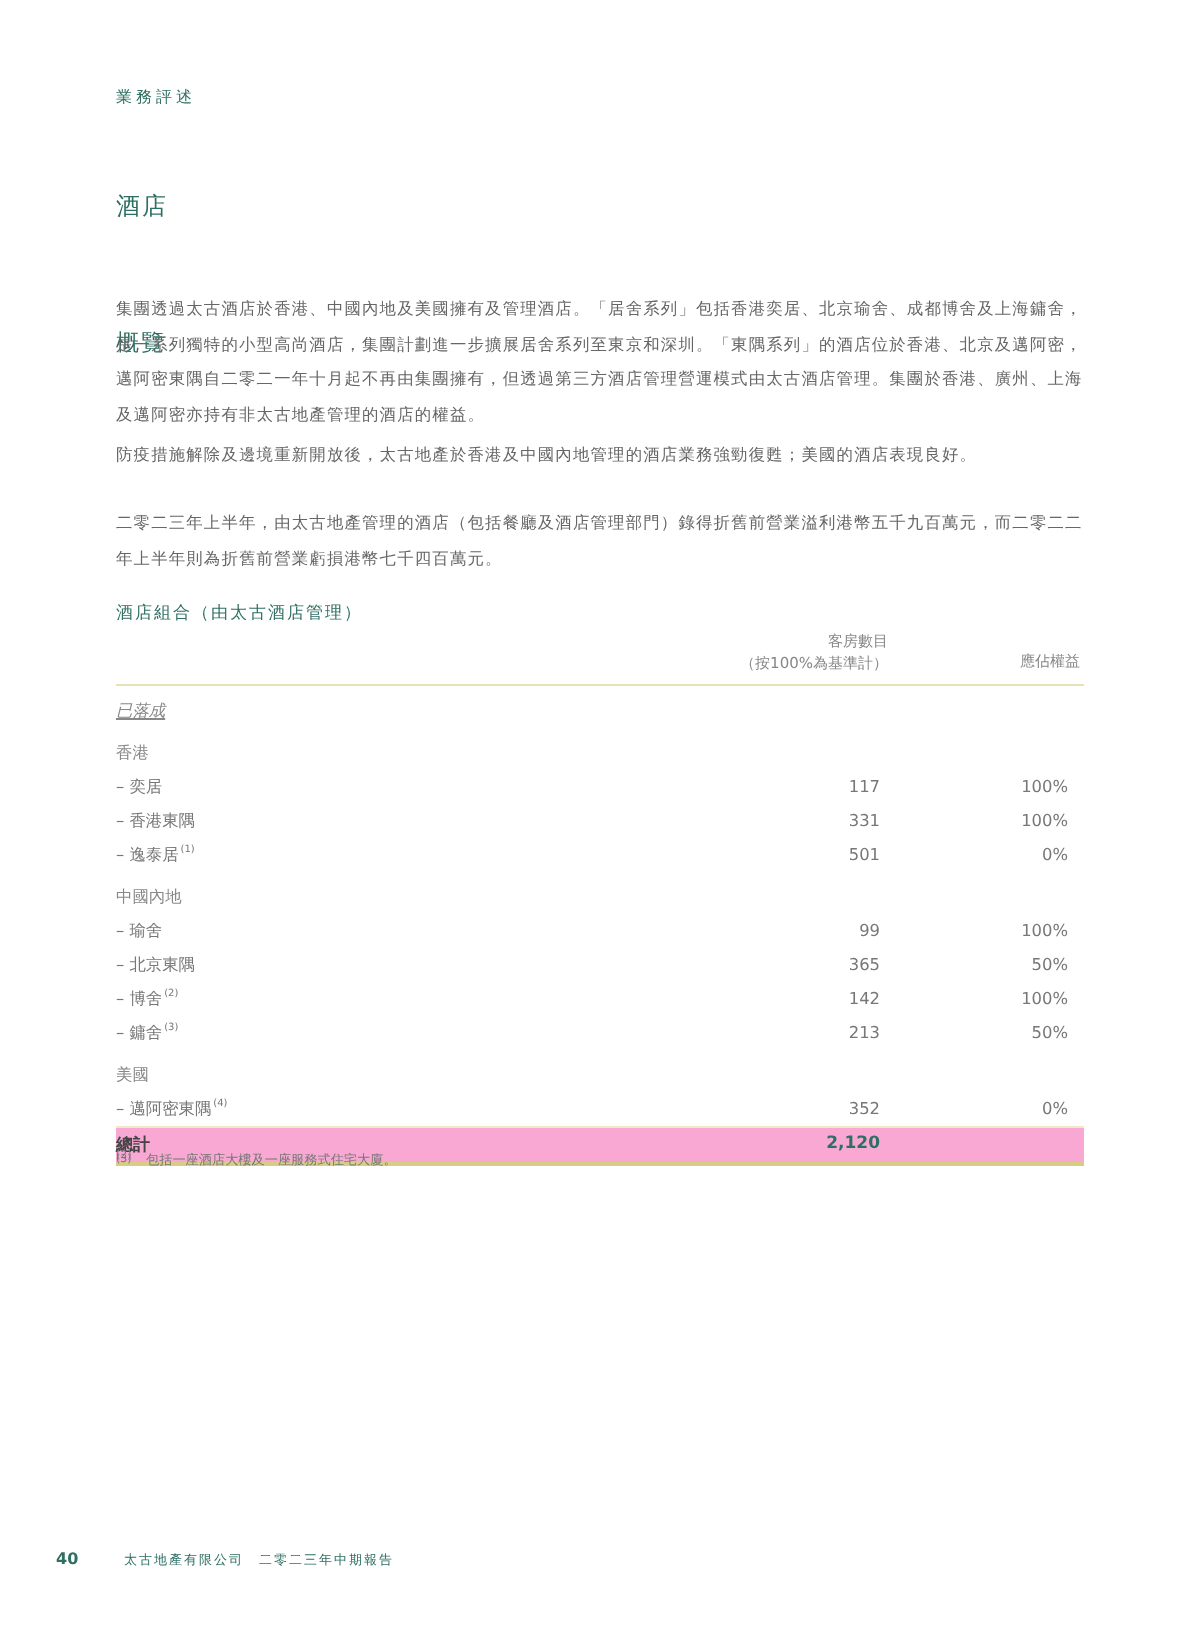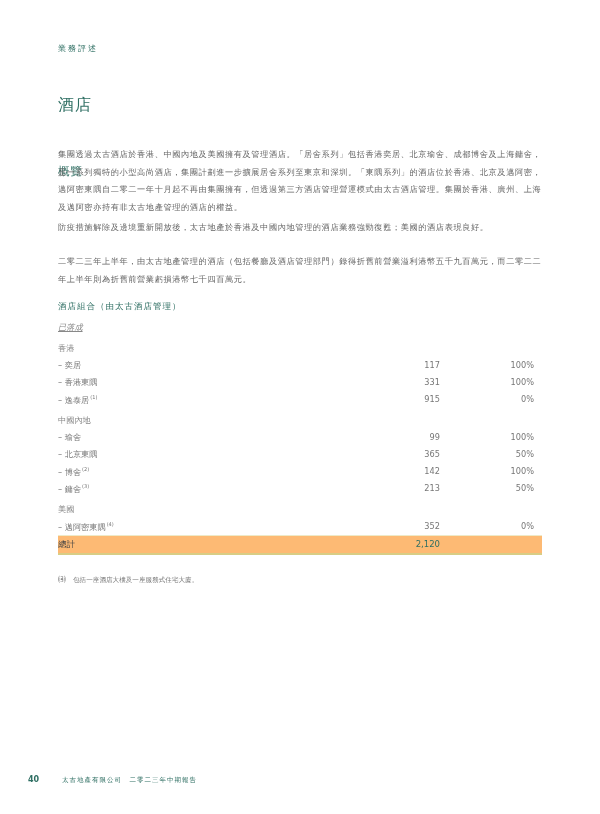--- a/index.html
+++ b/index.html
@@ -1,37 +1,37 @@
 <!DOCTYPE html>
 <html><head>
 <meta charset="utf-8">
 <style>
   html,body{margin:0;padding:0;background:#fff;}
   body{width:600px;height:814px;position:relative;overflow:hidden;font-family:"DejaVu Sans","Liberation Sans",sans-serif;color:#555;}
   .section-tag{position:absolute;left:58px;top:43px;font-size:8px;letter-spacing:2px;color:#2f6f63;}
-  .h1{position:absolute;left:58px;top:95px;font-size:16px;color:#2f6f63;letter-spacing:1px;}
+  .h1{position:absolute;left:58px;top:95px;font-size:12px;color:#2f6f63;letter-spacing:1px;}
   .h2{position:absolute;left:58px;top:124px;font-size:11.5px;color:#2f6f63;letter-spacing:1px;margin-top:40px;}
   .para{position:absolute;left:58px;width:490px;font-size:8.2px;line-height:17.5px;color:#666;letter-spacing:0.6px;}
   .p1{top:146px;}
   .p2{top:219px;}
   .p3{top:253px;}
   .table-title{position:absolute;left:58px;top:301px;font-size:8.5px;color:#2f6f63;font-weight:normal;letter-spacing:1px;}
   .table{position:absolute;left:58px;top:315px;width:484px;}
   .thead{position:relative;height:27px;border-bottom:1.5px solid #e6e2b8;}
   .th-rooms{position:absolute;right:98px;top:0;text-align:right;font-size:7.5px;line-height:11px;color:#888;}
   .th-interest{position:absolute;right:2px;top:11px;font-size:7.5px;color:#888;}
   .row{position:relative;height:17px;font-size:8.2px;color:#777;text-align:right;}
   .row .lbl{position:absolute;left:0;top:3px;}
   .row .rooms{position:absolute;right:102px;top:3px;}
   .row .pct{position:absolute;right:8px;top:3px;}
   .row.cat .lbl{color:#888;}
   .row.status .lbl{text-decoration:underline;color:#888;font-style:italic;}
   .sup{font-size:5px;vertical-align:super;margin-left:1px;}
   .gap{height:4px;}
-  .total{position:relative;height:17px;border-top:1px solid #eeeac8;border-bottom:2px solid #d8cd85;background:#fdba74;font-size:8.5px;font-weight:normal;padding-left:32px;}
+  .total{position:relative;height:17px;border-top:1px solid #eeeac8;border-bottom:2px solid #d8cd85;background:#f9a8d4;font-size:8.5px;font-weight:bold;padding-left:32px;}
   .total .lbl{position:absolute;left:0;top:3px;color:#444;}
   .total .rooms{position:absolute;right:102px;top:3px;color:#2f6f63;}
   .notes{position:absolute;left:58px;top:573px;width:490px;font-size:6.6px;color:#777;line-height:11.5px;}
   .note{position:relative;padding-left:15px;margin-bottom:2px;}
   .note .num{position:absolute;left:0;top:0;font-size:5.5px;}
   .footer{position:absolute;left:28px;top:775px;font-size:8px;color:#2f6f63;}
   .footer .pg{display:inline-block;width:34px;font-weight:bold;}
   .footer .rpt{font-size:6.5px;letter-spacing:1px;}
 </style>
 </head>
@@ -41,20 +41,27 @@
 <div class="h1">酒店</div>
 <div class="h2">概覽</div>
 
 <div class="para p1">集團透過太古酒店於香港、中國內地及美國擁有及管理酒店。「居舍系列」包括香港奕居、北京瑜舍、成都博舍及上海鏞舍，是一系列獨特的小型高尚酒店，集團計劃進一步擴展居舍系列至東京和深圳。「東隅系列」的酒店位於香港、北京及邁阿密，邁阿密東隅自二零二一年十月起不再由集團擁有，但透過第三方酒店管理營運模式由太古酒店管理。集團於香港、廣州、上海及邁阿密亦持有非太古地產管理的酒店的權益。</div>
 <div class="para p2">防疫措施解除及邊境重新開放後，太古地產於香港及中國內地管理的酒店業務強勁復甦；美國的酒店表現良好。</div>
 <div class="para p3">二零二三年上半年，由太古地產管理的酒店（包括餐廳及酒店管理部門）錄得折舊前營業溢利港幣五千九百萬元，而二零二二年上半年則為折舊前營業虧損港幣七千四百萬元。</div>
 
 <div class="table-title">酒店組合（由太古酒店管理）</div>
 
 <div class="table">
+  <div class="thead">
+    <div class="th-rooms">
+      <div>客房數目</div>
+      <div>（按100%為基準計）</div>
+    </div>
+    <div class="th-interest">應佔權益</div>
+  </div>
   <div class="gap"></div>
   <div class="row status">
       <span class="lbl">已落成</span>
     </div>
   <div class="gap"></div>
 
   <div class="row cat">
       <span class="lbl">香港</span>
     </div>
   <div class="row">
@@ -62,21 +69,21 @@
       <span class="rooms">117</span>
       <span class="pct">100%</span>
     </div>
   <div class="row">
       <span class="lbl"><span>– 香港東隅</span></span>
       <span class="rooms">331</span>
       <span class="pct">100%</span>
     </div>
   <div class="row">
       <span class="lbl"><span>– 逸泰居</span><span class="sup">(1)</span></span>
-      <span class="rooms">915</span>
+      <span class="rooms">501</span>
       <span class="pct">0%</span>
     </div>
   <div class="gap"></div>
 
   <div class="row cat">
       <span class="lbl">中國內地</span>
     </div>
   <div class="row">
       <span class="lbl"><span>– 瑜舍</span></span>
       <span class="rooms">99</span>

